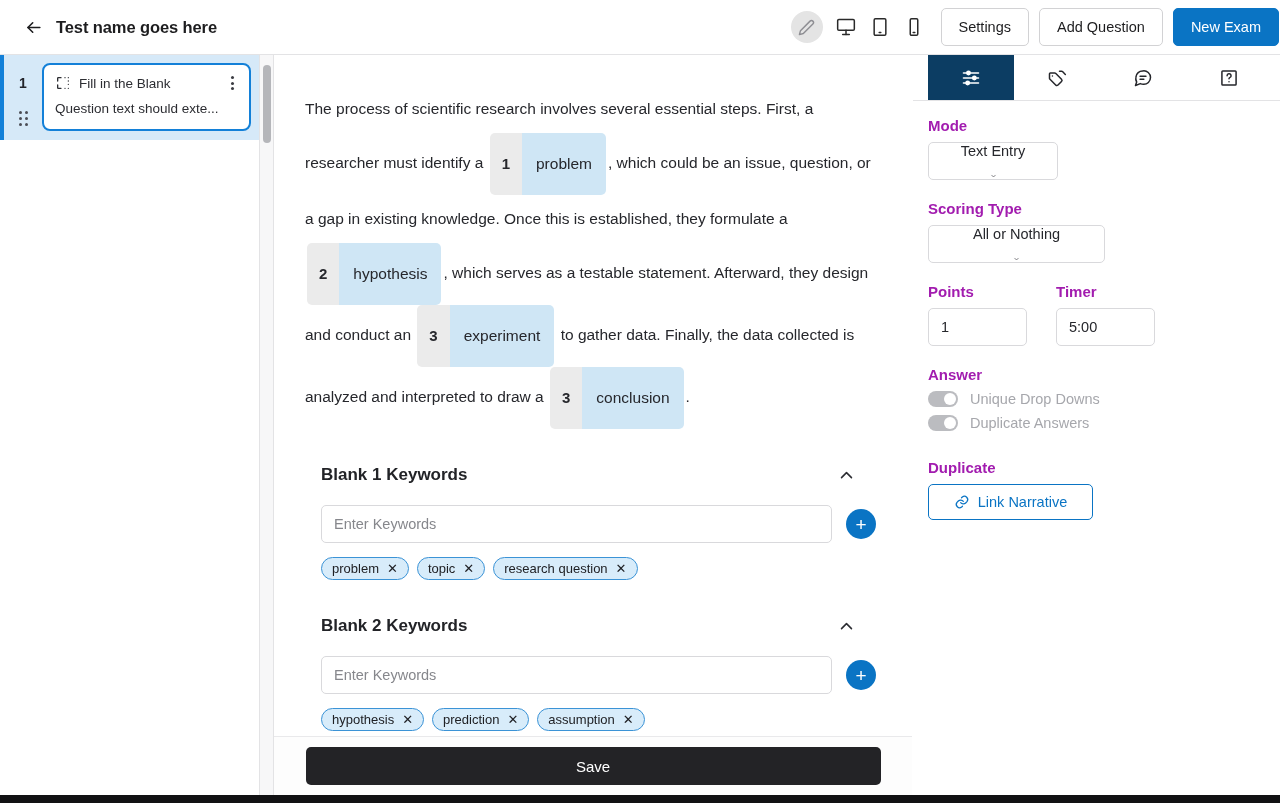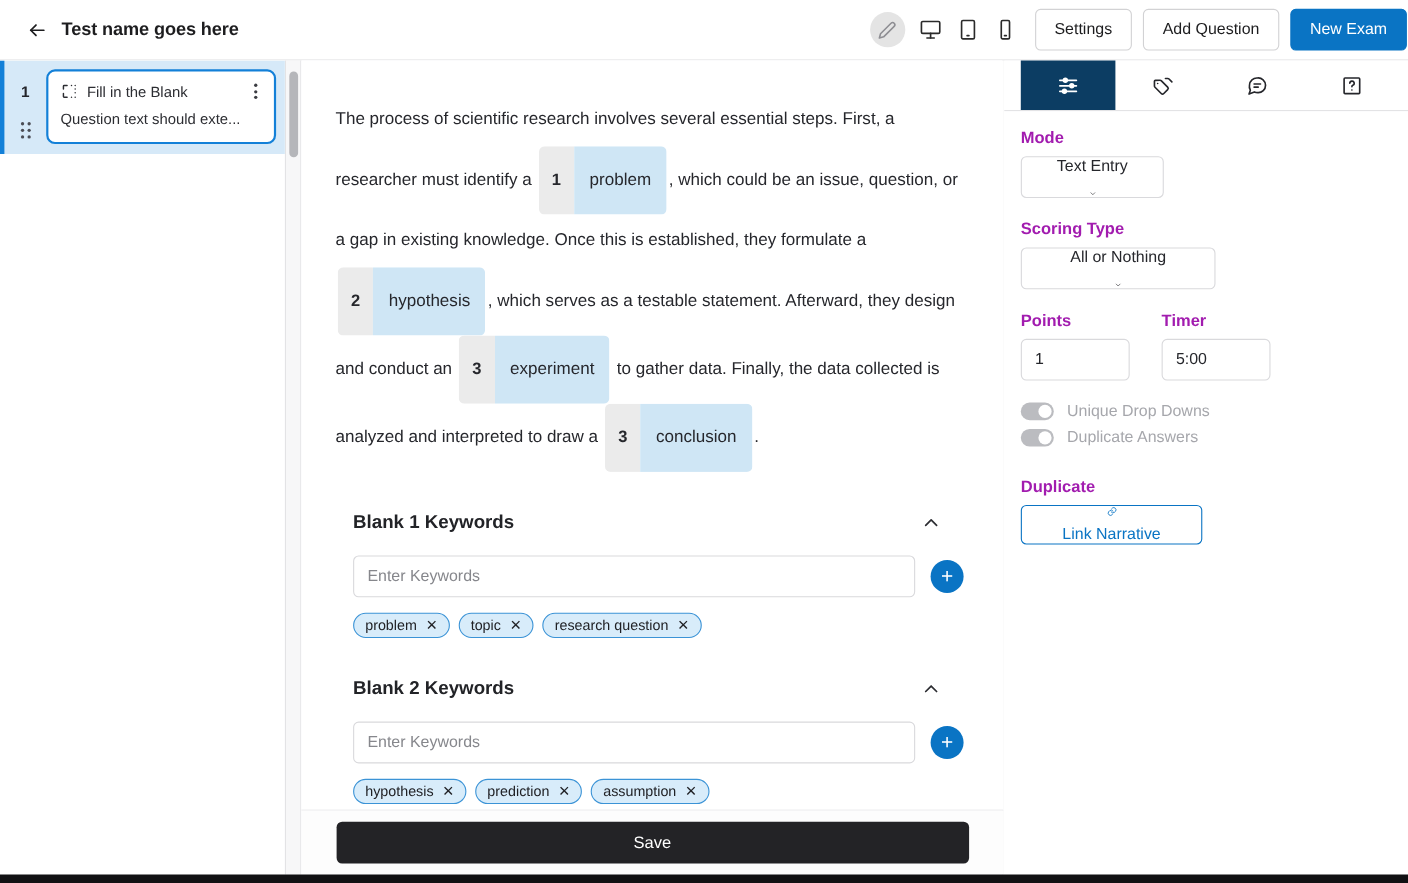--- a/index.html
+++ b/index.html
@@ -276,21 +276,21 @@
     position: absolute; right: 2px; top: 2px;
     width: 12px; height: 12px; border-radius: 50%;
     background: #ffffff; display: block;
   }
   .toggle-label { font-size: 14.5px; color: #a6a7ac; }
   .link-btn {
     width: 165px; height: 36px;
     border: 1px solid #0a74c4; border-radius: 5px;
     background: #fff; color: #0a74c4;
     display: flex; align-items: center; justify-content: center; gap: 8px;
-    font-size: 14.5px; cursor: pointer; flex-direction: column;
+    font-size: 14.5px; cursor: pointer;
   }
 
   
   .bottombar {
     position: absolute; left: 0; bottom: 0;
     width: 1280px; height: 8px;
     background: #111113;
   }
 </style>
 </head>
@@ -518,20 +518,21 @@
     <div class="row2">
       <div class="field-label" style="width:99px">Points</div>
       <div class="field-label">Timer</div>
     </div>
     <div class="row2">
       <input class="small-input" type="text" value="1" style="">
       <input class="small-input" type="text" value="5:00" style="">
     </div>
 
     <div class="gap"></div>
+    <div class="field-label">Answer</div>
     <div class="toggle-row">
       <span class="toggle">
           <i></i>
         </span>
       <span class="toggle-label">Unique Drop Downs</span>
     </div>
     <div class="toggle-row">
       <span class="toggle">
           <i></i>
         </span>

